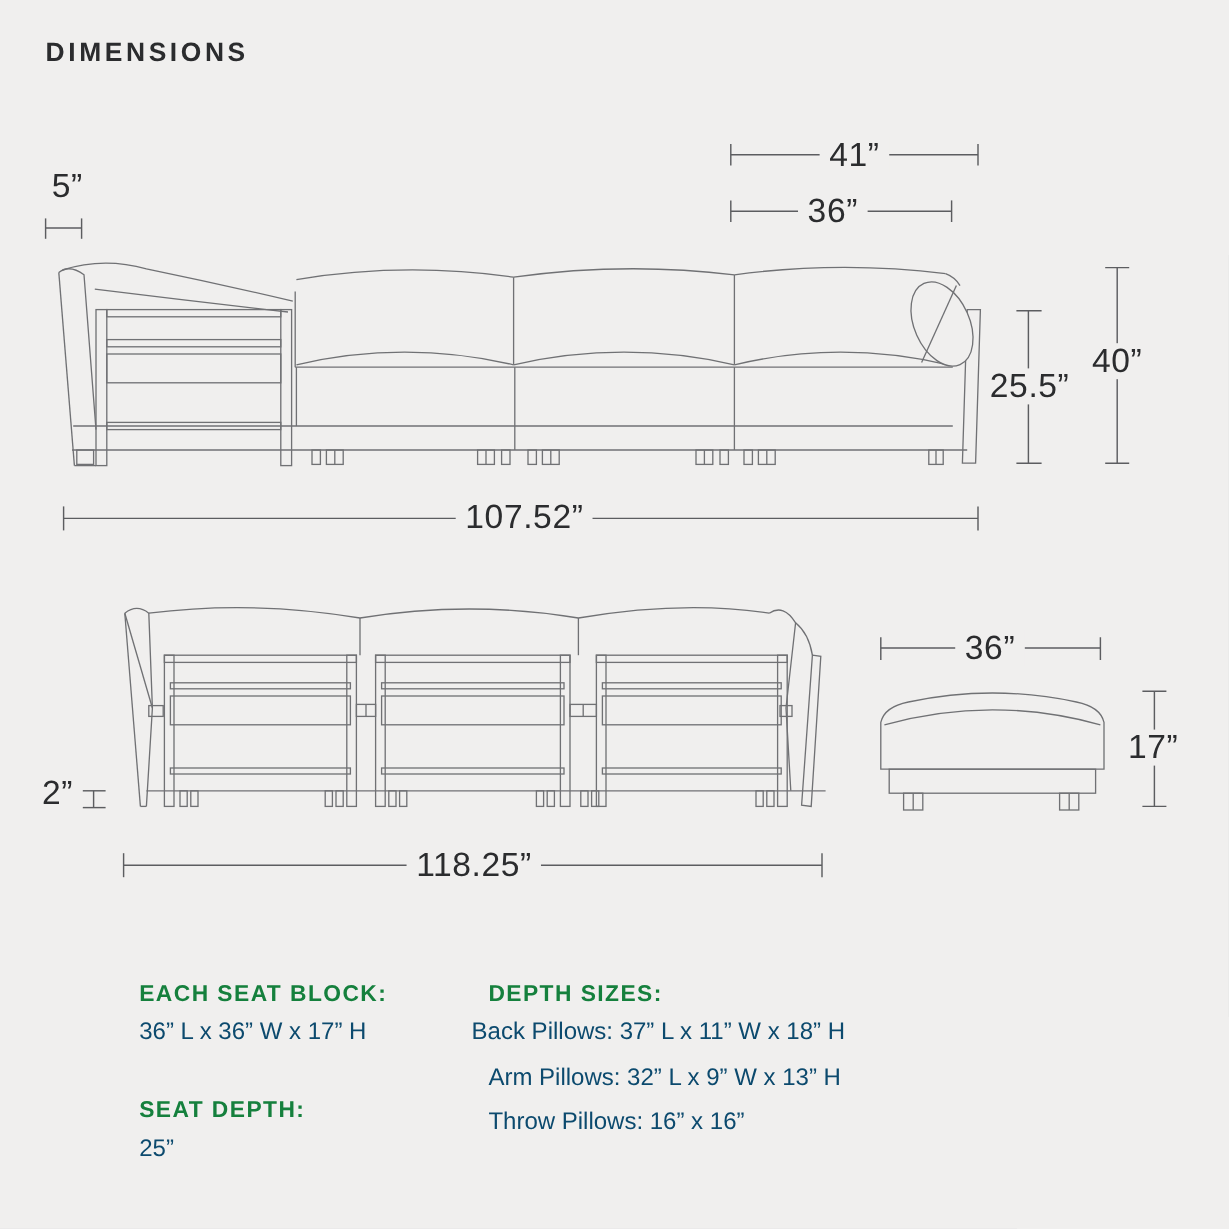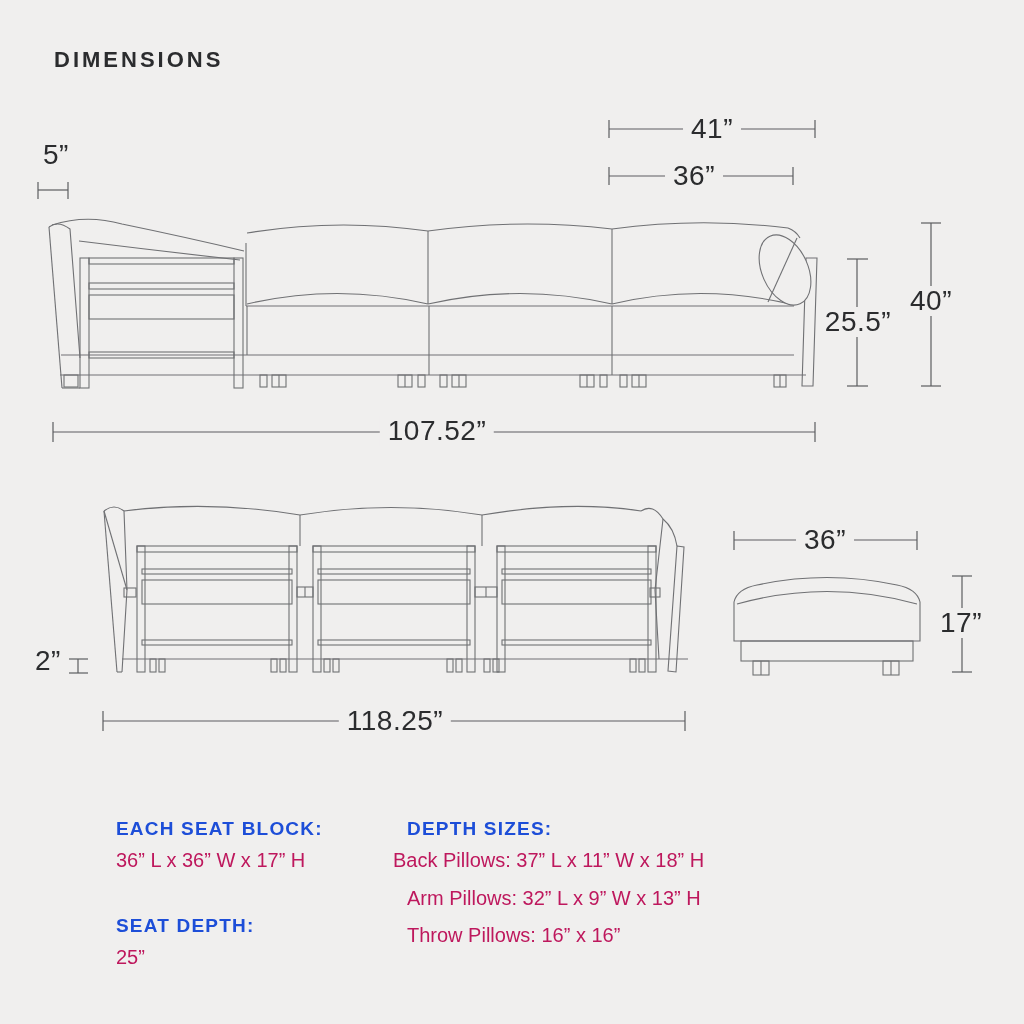--- a/index.html
+++ b/index.html
@@ -6,38 +6,38 @@
   .page{
     position:relative;
     width:1024px;height:1024px;
     background:#f0efee;
     font-family:"Liberation Sans","DejaVu Sans",sans-serif;
     color:#2b2c2e;
     overflow:hidden;
     margin:0 auto;
   }
   .title{
-    position:absolute;left:38px;top:31px;margin:16px;
+    position:absolute;left:38px;top:31px;margin:0;
     font-size:22px;font-weight:bold;letter-spacing:3px;color:#2b2c2e;
   }
   .figure{position:absolute;inset:0;}
   .figure svg{position:absolute;left:0;top:0;}
   .dim-label{
     position:absolute;transform:translate(-50%,-50%);
     font-size:28px;font-weight:400;letter-spacing:0.5px;
     color:#2b2c2e;background:#f0efee;padding:1px 8px;white-space:nowrap;
     line-height:1;
   }
   .dim-label.tight{padding:1px 3px;}
   .spec-heading{
     position:absolute;font-size:19px;font-weight:bold;letter-spacing:1.2px;
-    color:#1d4ed8;white-space:nowrap;
+    color:#15803d;white-space:nowrap;
   }
   .spec-value{
-    position:absolute;font-size:20px;font-weight:400;color:#be185d;white-space:nowrap;
+    position:absolute;font-size:20px;font-weight:400;color:#0c4a6e;white-space:nowrap;
   }
 </style>
 </head>
 <body>
 
 <div class="page">
 
   <h1 class="title">DIMENSIONS</h1>
 
   <div class="figure">

